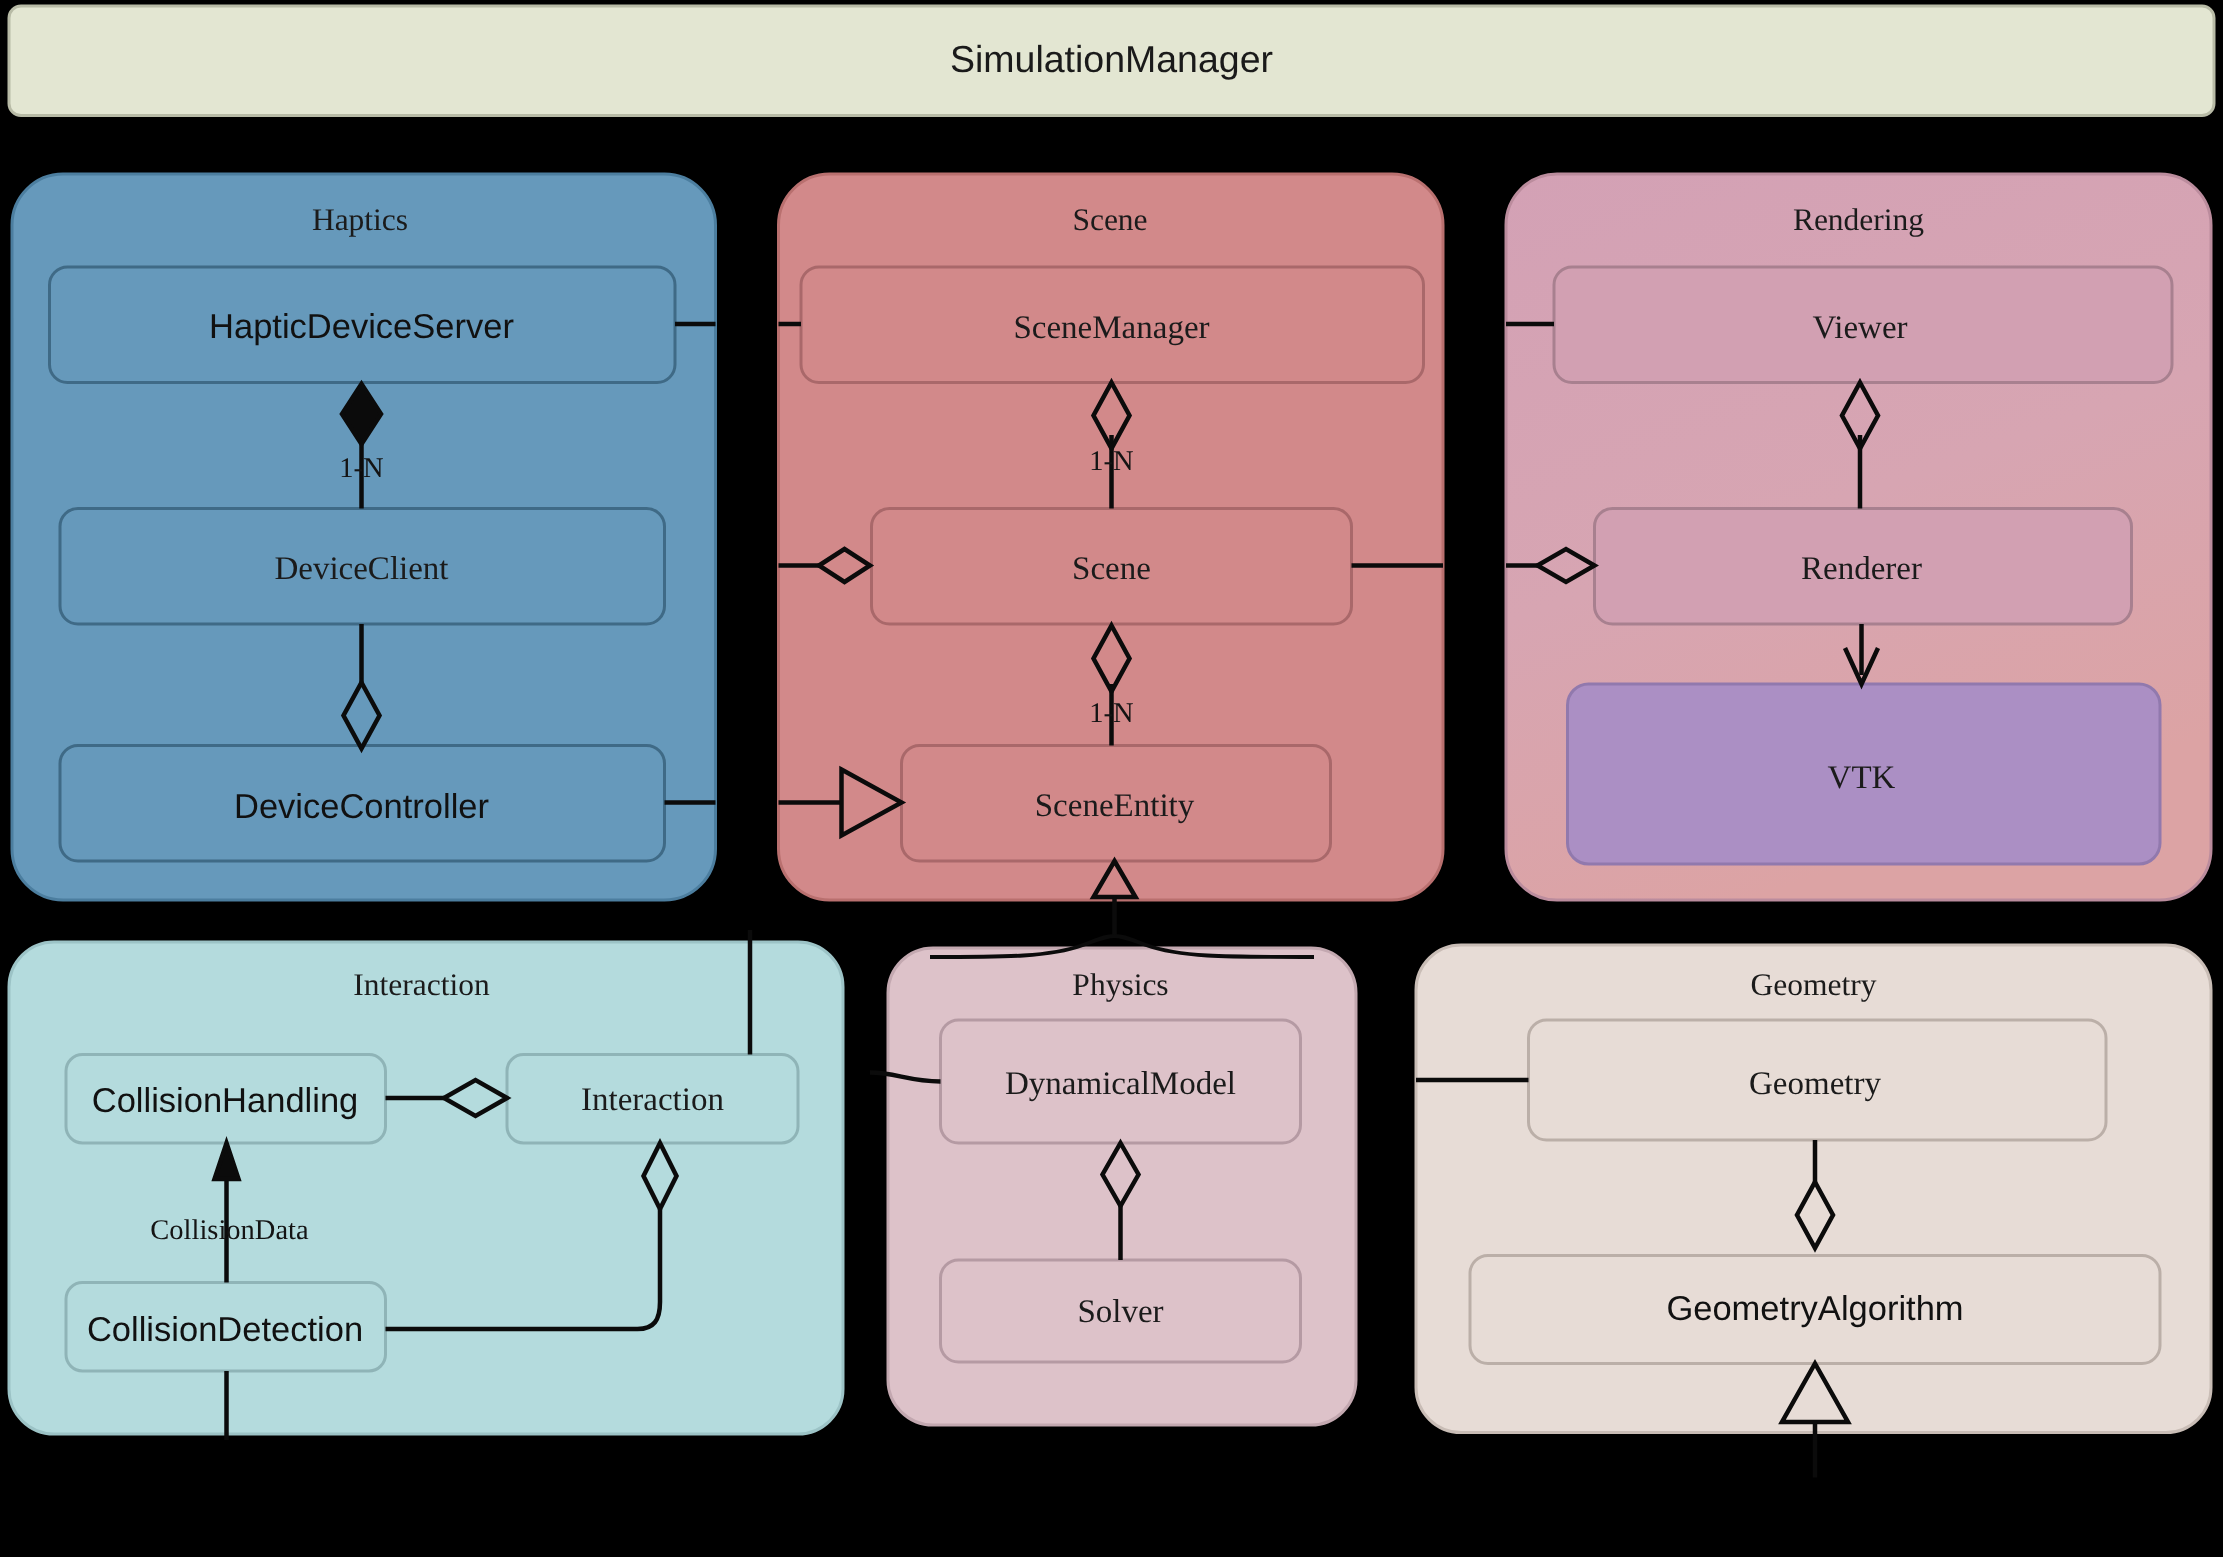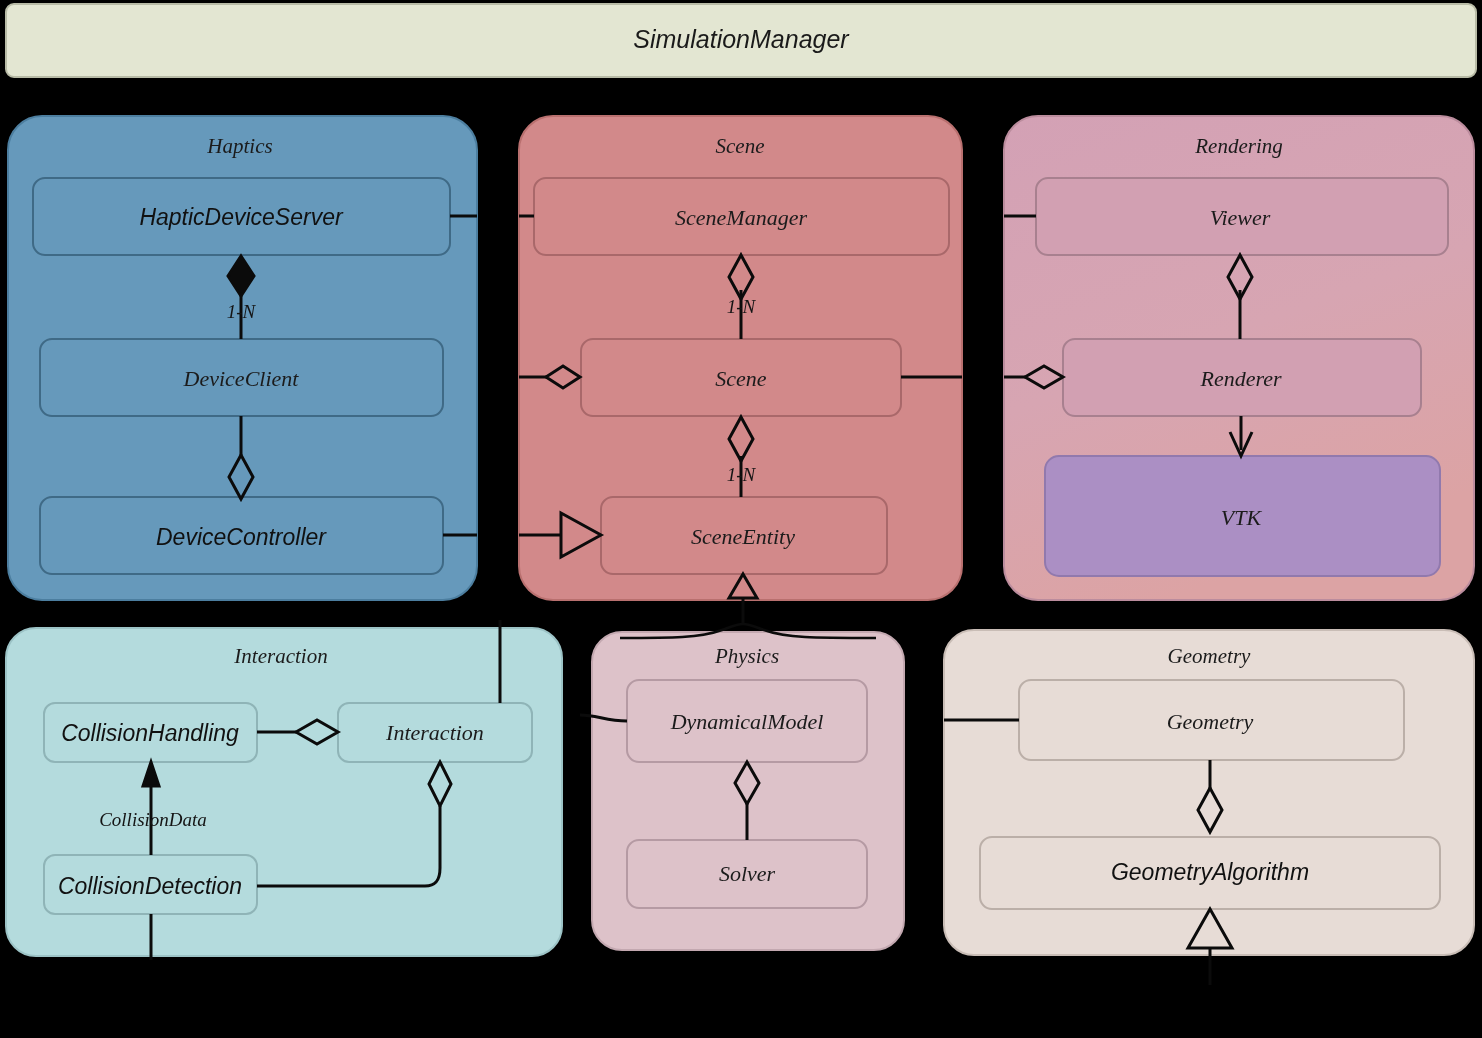--- a/index.html
+++ b/index.html
@@ -1,16 +1,16 @@
 <!DOCTYPE html>
 <html><head>
 <meta charset="utf-8">
 <style>
   html,body{margin:0;padding:0;background:#000;}
-  #stage{position:relative;width:1482px;height:1038px;background:#000;overflow:hidden;font-style:italic;}
+  #stage{position:relative;width:1482px;height:1038px;background:#000;overflow:hidden;}
   svg.layer{position:absolute;left:0;top:0;width:1482px;height:1038px;}
   .panel-title{font-family:"Liberation Serif","DejaVu Serif",serif;font-size:21px;fill:#1b1b1b;text-anchor:middle;}
   .box-label-serif{font-family:"Liberation Serif","DejaVu Serif",serif;font-size:22px;fill:#1b1b1b;text-anchor:middle;}
   .box-label-sans{font-family:"Liberation Sans","DejaVu Sans",sans-serif;font-size:23px;fill:#111;text-anchor:middle;}
   .edge-label{font-family:"Liberation Serif","DejaVu Serif",serif;font-size:19px;fill:#141414;text-anchor:middle;}
   .banner-label{font-family:"Liberation Sans","DejaVu Sans",sans-serif;font-size:25px;fill:#1a1a1a;text-anchor:middle;}
   .ln{stroke:#0b0b0b;stroke-width:3;fill:none;}
   .ln-thin{stroke:#0b0b0b;stroke-width:2.6;fill:none;}
   .shape-open{stroke:#0b0b0b;stroke-width:3;fill:none;}
   .shape-solid{stroke:#0b0b0b;stroke-width:3;fill:#0b0b0b;}

